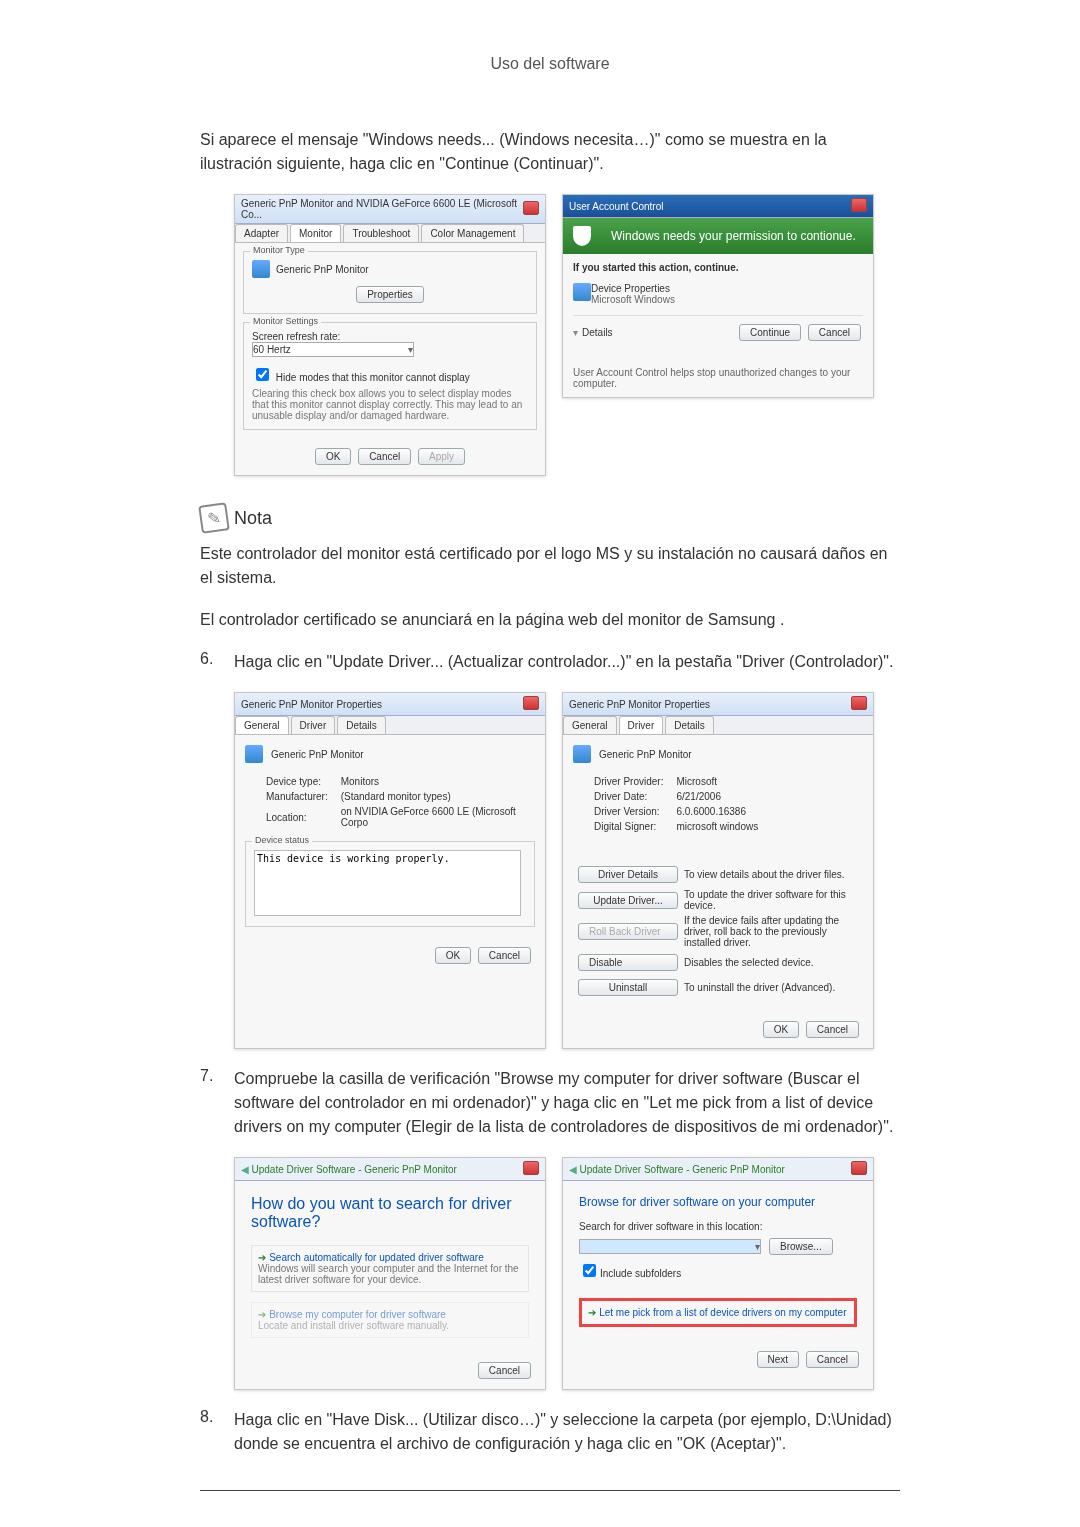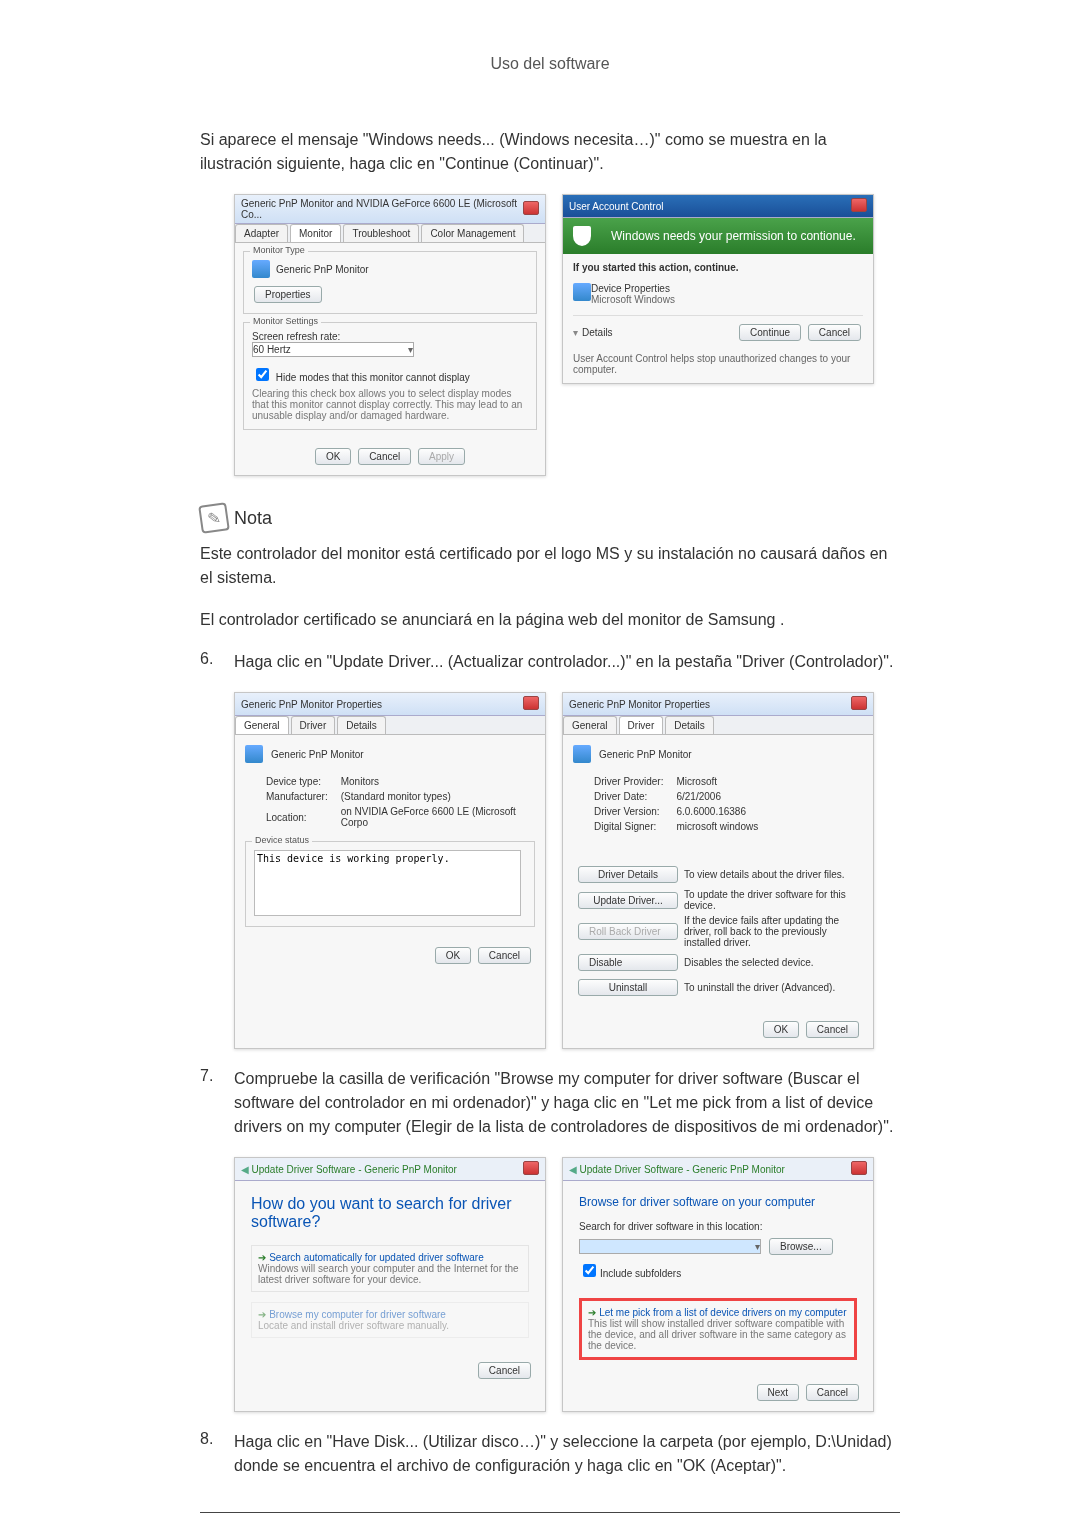--- a/index.html
+++ b/index.html
@@ -173,21 +173,21 @@
         <div class="tab active">Monitor</div>
         <div class="tab">Troubleshoot</div>
         <div class="tab">Color Management</div>
       </div>
       <div class="groupbox">
         <span class="grouplabel">Monitor Type</span>
         <div style="display:flex;align-items:center;gap:6px">
           <span class="mini-icon"></span>
           <span class="lbl">Generic PnP Monitor</span>
         </div>
-        <div style="text-align:left;margin-top:6px">
+        <div style="text-align:center;margin-top:6px">
           <span class="btn">Properties</span>
         </div>
       </div>
       <div class="groupbox">
         <span class="grouplabel">Monitor Settings</span>
         <div class="lbl">Screen refresh rate:</div>
         <div class="select">60 Hertz</div>
         <div style="margin-top:8px">
           <input type="checkbox" checked="" class="check" style="">
           <span class="lbl">Hide modes that this monitor cannot display</span>
@@ -222,21 +222,21 @@
         <div style="display:flex;align-items:center;justify-content:space-between;border-top:1px solid #ddd;padding-top:6px">
           <div style="display:flex;align-items:center;gap:4px">
             <span style="color:#888">▾</span>
             <span class="lbl">Details</span>
           </div>
           <div>
             <span class="btn">Continue</span>
             <span class="btn">Cancel</span>
           </div>
         </div>
-        <div class="lbl" style="color:#666;margin-top:10px">User Account Control helps stop unauthorized changes to your computer.</div>
+        <div class="lbl" style="color:#666;margin-top:24px">User Account Control helps stop unauthorized changes to your computer.</div>
       </div>
     </div>
   </div>
 
   <div class="note-head">
     <div class="note-icon">✎</div>
     <div class="note-label">Nota</div>
   </div>
   <p class="body-text">Este controlador del monitor está certificado por el logo MS y su instalación no causará daños en el sistema.</p>
   <p class="body-text">El controlador certificado se anunciará en la página web del monitor de Samsung .</p>
@@ -399,21 +399,20 @@
       <div style="padding:14px 16px">
         <div class="link-blue" style="font-size:12px;margin-bottom:12px">Browse for driver software on your computer</div>
         <div class="lbl">Search for driver software in this location:</div>
         <div style="display:flex;gap:6px;align-items:center;margin:4px 0">
           <div class="select" style="width:180px;background:#cfe7ff">&nbsp;</div>
           <span class="btn">Browse...</span>
         </div>
         <div><input type="checkbox" checked="" class="check" style=""><span class="lbl">Include subfolders</span></div>
         <div style="border:3px solid #ef4444;padding:6px;margin-top:18px">
           <div><span class="link-green">➔ </span><span class="link-blue">Let me pick from a list of device drivers on my computer</span></div>
-          <div class="lbl" style="color:#777">This list will show installed driver software compatible with the device, and all driver software in the same category as the device.</div>
         </div>
       </div>
       <div class="footer-btns" style="text-align:right;padding-right:12px">
         <span class="btn">Next</span>
         <span class="btn">Cancel</span>
       </div>
     </div>
   </div>
 
   <div class="step-row">

